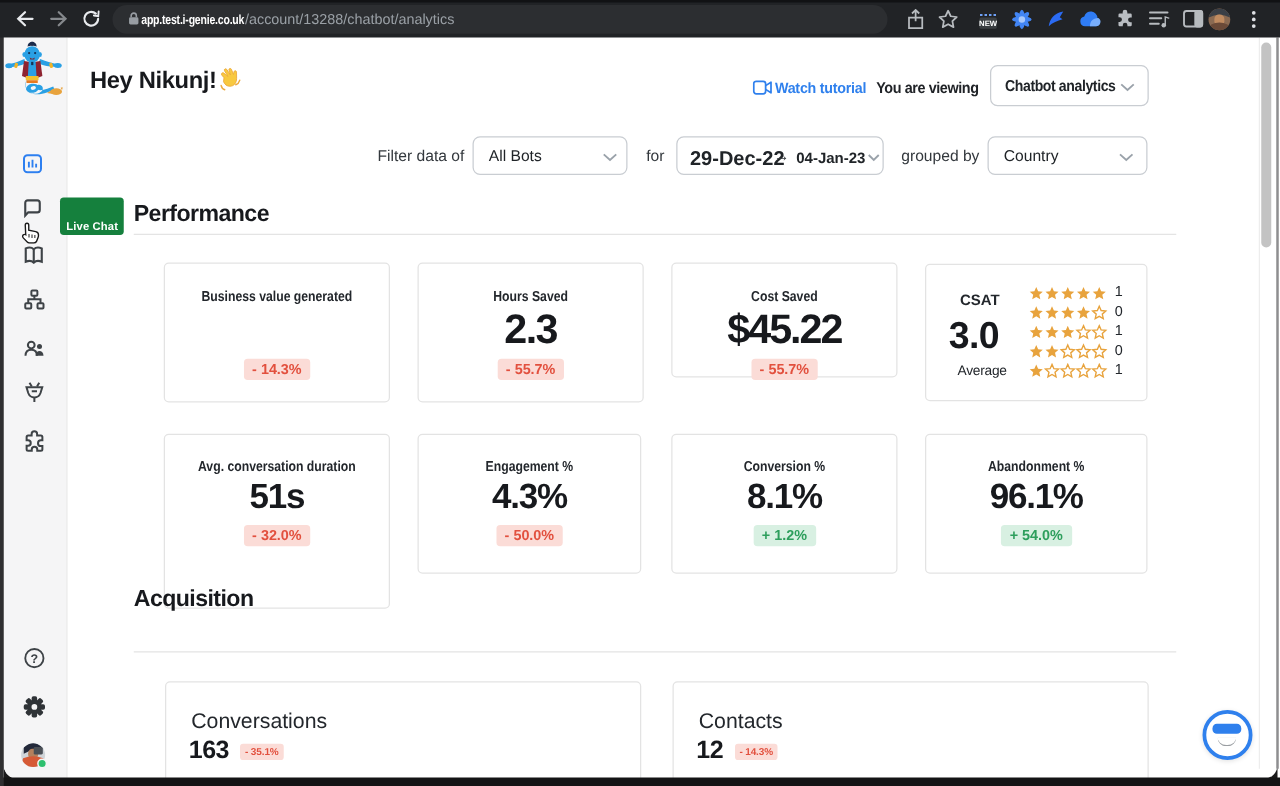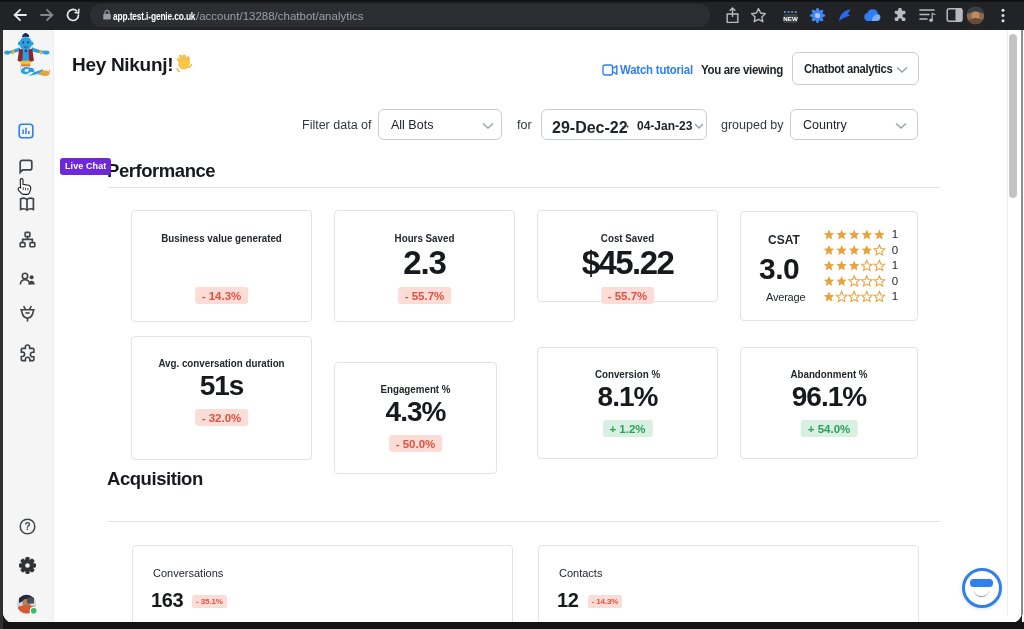--- a/index.html
+++ b/index.html
@@ -21,22 +21,22 @@
 
 #chrome { left:0; top:0; width:1024px; height:30px; background:#212326; z-index:50; }
 #chrome .topline { position:absolute; left:0; top:0; width:1024px; height:2px; background:#111214; }
 #urlpill { position:absolute; left:90px; top:3.5px; width:620px; height:23px; border-radius:11.5px; background:#2c2e31; }
 #urltext { position:absolute; left:113px; top:10px; font-size:11.5px; color:#fff; white-space:nowrap; }
 #urltext b { display:inline-block; transform:scaleX(.80); transform-origin:0 50%; font-weight:700; font-size:10.5px; letter-spacing:-.2px; margin-right:-20px; }
 #urltext span { color:#9aa0a6; font-weight:400; }
 
 
 #sidebar { left:3px; top:30px; width:50.5px; height:593px; background:#f5f5f6; border-right:1px solid #ececec; }
-#tooltip { left:60px; top:158px; height:17px; background:#6d28d9; color:#fff; font-size:9px;
-  font-weight:700; line-height:17px; padding:0 5px; border-radius:3px; z-index:20; letter-spacing:.1px;}
+#tooltip { left:48px; top:158px; height:17px; background:#15803d; color:#fff; font-size:9px;
+  font-weight:700; line-height:17px; padding:15px 5px; border-radius:3px; z-index:20; letter-spacing:.1px;}
 
 
 #hey { left:72px; top:53.5px; font-size:19px; font-weight:700; color:#17191d; letter-spacing:-.3px; }
 #watch { left:620px; top:63px; color:#2f80ed; font-size:12px; font-weight:700; letter-spacing:-.2px; transform:scaleX(.95); transform-origin:0 50%; }
 #viewing { left:701px; top:62.5px; color:#202327; font-size:12.5px; font-weight:700; letter-spacing:-.35px; transform:scaleX(.92); transform-origin:0 50%; }
 .selbox { border:1px solid #c9cdd2; border-radius:6px; background:#fff; color:#202428; }
 #topdrop { left:792px; top:52px; width:127px; height:33px; }
 #topdrop .lbl { position:absolute; left:11px; top:9px; font-size:12.5px; font-weight:700; letter-spacing:-.35px; transform:scaleX(.90); transform-origin:0 50%; }
 
 
@@ -64,21 +64,21 @@
 .c-title { position:absolute; width:100%; text-align:center; font-size:11.5px; font-weight:700; color:#23272c; transform:scaleX(.85); }
 .c-val { position:absolute; width:100%; text-align:center; font-weight:700; color:#17191d; }
 .c-pill { position:absolute; left:50%; transform:translateX(-50%); font-size:11.5px; font-weight:700;
   padding:2.5px 7px; border-radius:3px; white-space:nowrap; }
 .pill-red { background:#fbdcd7; color:#e2503e; }
 .pill-green { background:#d8f0e2; color:#2d9e5c; }
 .starcnt { left:147px; width:14px; text-align:center; font-size:11.5px; color:#23272c; }
 
 
 .acard { position:absolute; background:#fff; border:1px solid #e3e3e3; border-radius:4px; height:120px; }
-.a-title { position:absolute; left:20px; top:21px; font-size:11px; color:#23272c; font-weight:400; }
+.a-title { position:absolute; left:20px; top:21px; font-size:17px; color:#23272c; font-weight:400; }
 .a-val { position:absolute; left:18px; top:42.5px; font-size:20px; font-weight:700; color:#17191d; letter-spacing:-.4px; }
 .a-pill { position:absolute; font-size:8px; font-weight:700; padding:2px 4px; border-radius:2.5px; letter-spacing:-.1px; }
 
 
 #sbtrack { left:1007px; top:30px; width:1px; height:585px; background:#ededed; z-index:8; }
 #sbthumb { left:1009px; top:34px; width:8px; height:164px; background:#c3c3c3; border-radius:4px; z-index:9; }
 
 
 #chatw { left:961.5px; top:568px; width:40px; height:40px; border-radius:50%; background:#fff;
   border:3.2px solid #2f80ed; z-index:30; box-shadow:0 1px 4px rgba(0,0,0,.12); }
@@ -289,26 +289,26 @@
           <use href="#st" x="125.8" y="85.0" fill="#fff" stroke="#e8a33d" stroke-width="1.1"></use>
           <use href="#st" x="138.4" y="85.0" fill="#fff" stroke="#e8a33d" stroke-width="1.1"></use>
           </g>
         </svg>
         <div class="abs starcnt" style="top:16px">1</div>
         <div class="abs starcnt" style="top:31.5px">0</div>
         <div class="abs starcnt" style="top:47px">1</div>
         <div class="abs starcnt" style="top:62.5px">0</div>
         <div class="abs starcnt" style="top:78px">1</div>
       </div>
-      <div class="card" style="left:131px;top:336px;width:181px;height:124px">
+      <div class="card" style="left:131px;top:347px;width:181px;height:140px">
         <div class="c-title" style="top:20px">Avg. conversation duration</div>
         <div class="c-val" style="top:33px;font-size:28px;letter-spacing:-1px">51s</div>
         <div class="c-pill pill-red" style="top:72px">- 32.0%</div>
       </div>
-      <div class="card" style="left:334px;top:362px;width:163px;height:112px">
+      <div class="card" style="left:334px;top:347px;width:179px;height:112px">
         <div class="c-title" style="top:20px">Engagement %</div>
         <div class="c-val" style="top:33px;font-size:28px;letter-spacing:-1px">4.3%</div>
         <div class="c-pill pill-red" style="top:72px">- 50.0%</div>
       </div>
       <div class="card" style="left:537px;top:347px;width:181px;height:112px">
         <div class="c-title" style="top:20px">Conversion %</div>
         <div class="c-val" style="top:33px;font-size:28px;letter-spacing:-1px">8.1%</div>
         <div class="c-pill pill-green" style="top:72px">+ 1.2%</div>
       </div>
       <div class="card" style="left:740px;top:347px;width:178px;height:112px">

